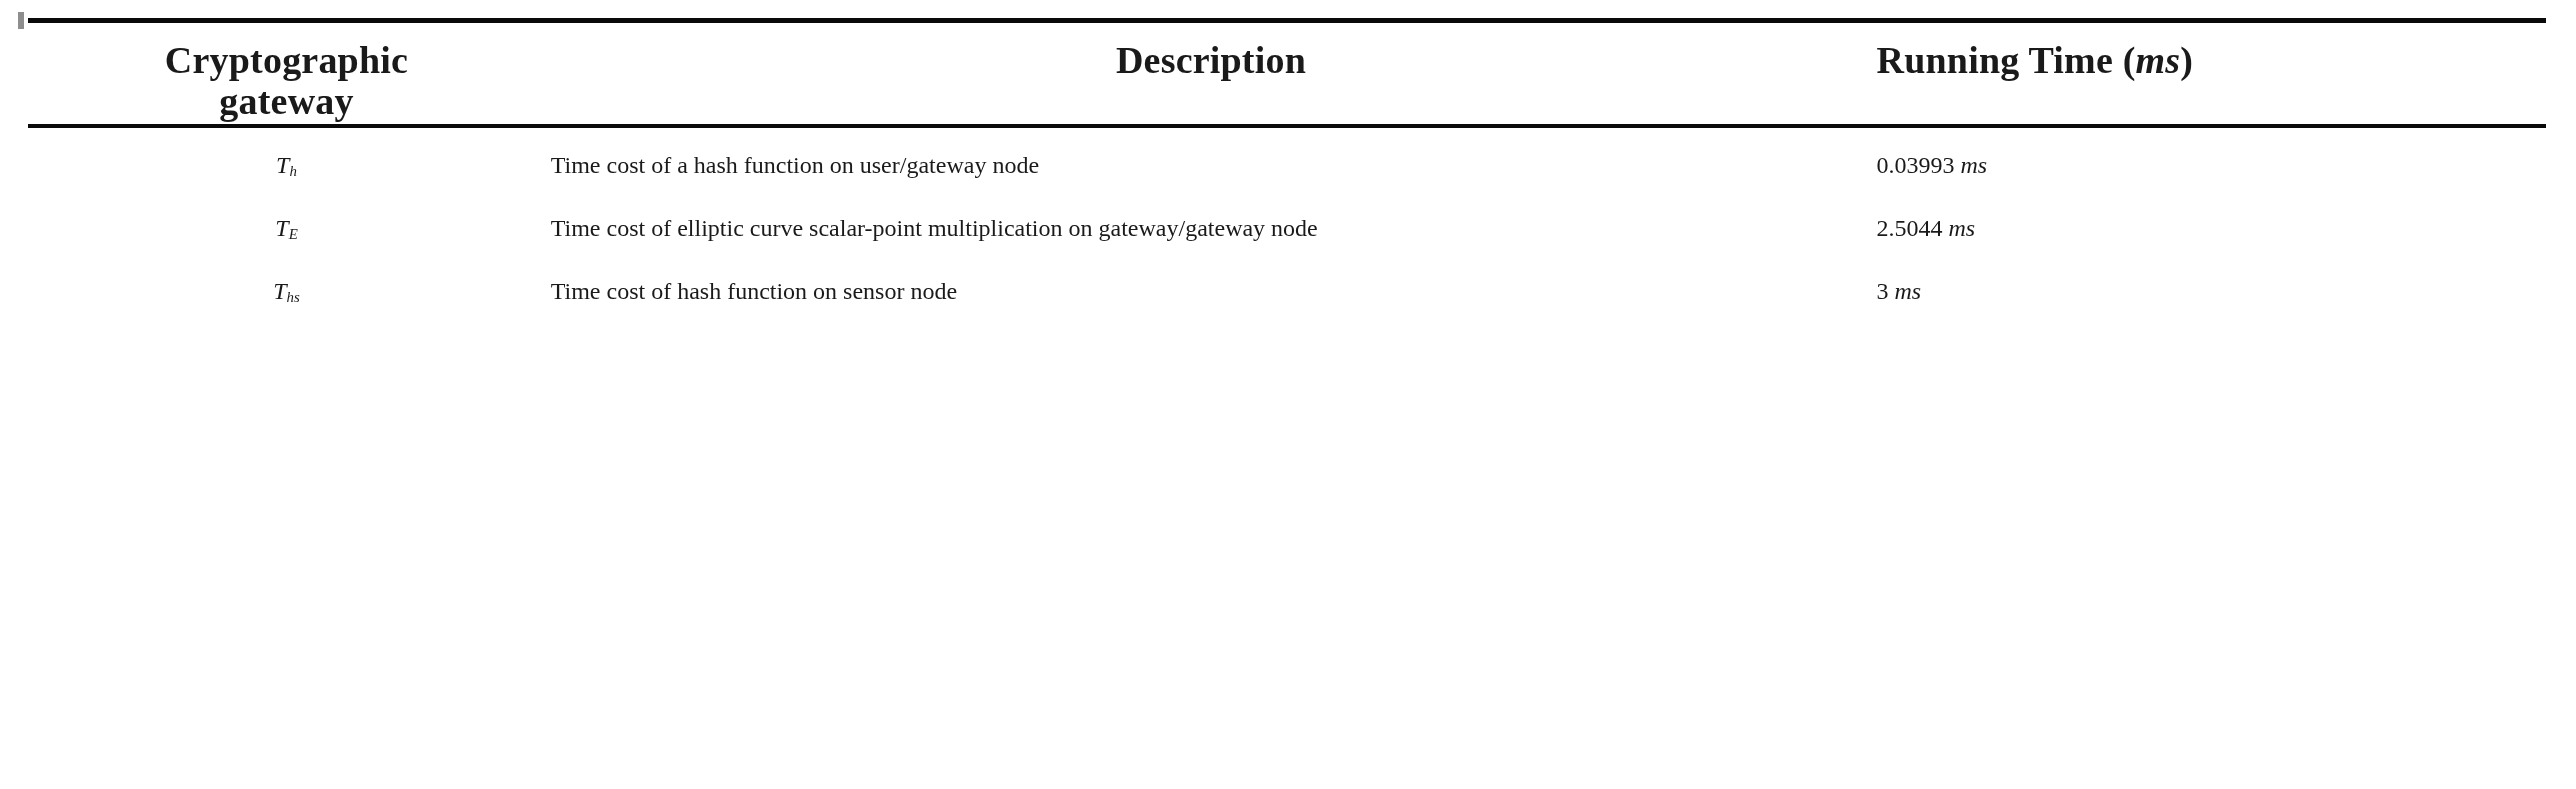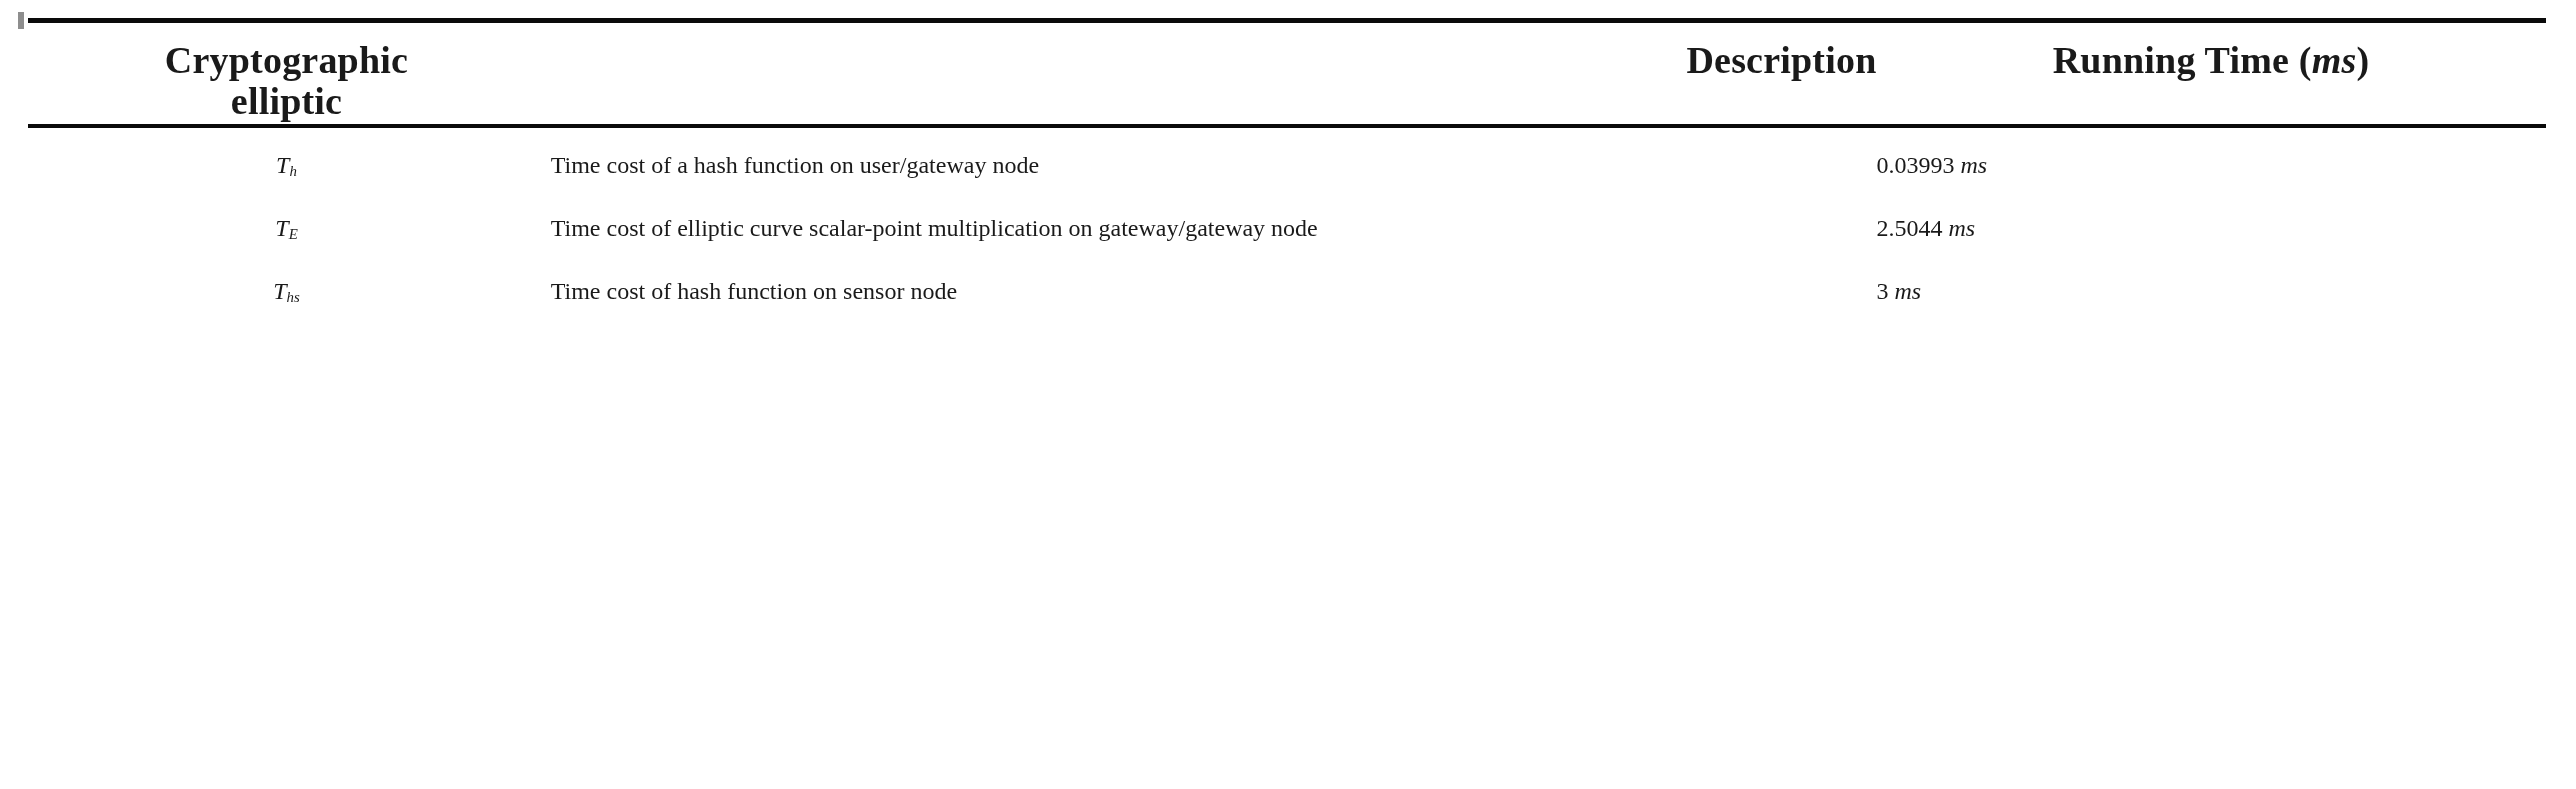--- a/index.html
+++ b/index.html
@@ -54,22 +54,22 @@
     font-weight: bold;
     font-size: 38px;
     line-height: 1.08;
     padding: 0;
     vertical-align: top;
     letter-spacing: 0.2px;
   }
   thead tr.head-row th { padding-top: 17px; padding-bottom: 2px; }
 
   th.col-fn   { width: 518px;  text-align: center; }
-  th.col-desc { width: 1331px; text-align: right; }
-  th.col-time { width: 669px; text-align: center; }
+  th.col-desc { width: 1331px; text-align: center; }
+  th.col-time { width: 669px; text-align: left; }
 
   td {
     font-size: 24px;
     line-height: 1.30;
     padding: 0;
     vertical-align: top;
   }
 
   td.c-fn {
     text-align: center;
@@ -115,21 +115,21 @@
       <colgroup>
         <col style="width:518px">
         <col style="width:1331px">
         <col style="width:669px">
       </colgroup>
 
       <thead>
         <tr class="head-row rule-top">
           <th class="col-fn">
             <span>Cryptographic</span>
-            <span class="hdr-line2">elliptic</span>
+            <span class="hdr-line2">gateway</span>
           </th>
           <th class="col-desc">
             <span>Description</span>
           </th>
           <th class="col-time">
             <span>Running Time (</span><span class="ital">ms</span><span>)</span>
           </th>
         </tr>
       </thead>
 

